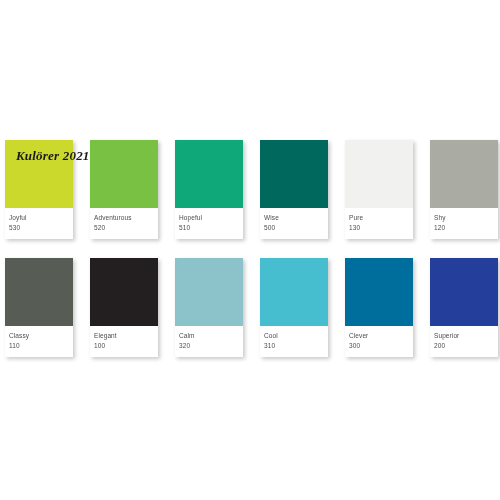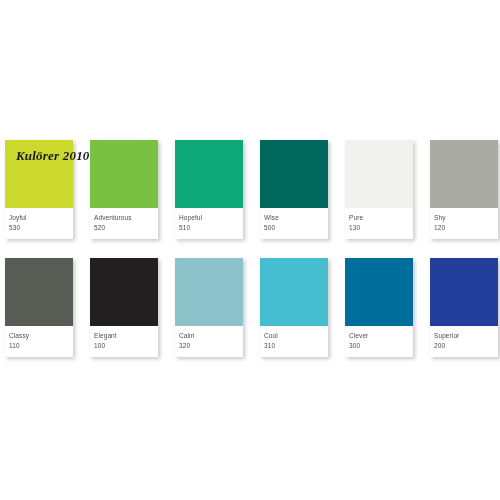--- a/index.html
+++ b/index.html
@@ -174,15 +174,15 @@
       </div>
       <div class="swatch-card">
         <div class="swatch-color" style="background: rgb(36, 62, 156);"></div>
         <div class="swatch-label">
           <span class="swatch-name">Superior</span>
           <span class="swatch-code">200</span>
         </div>
       </div>
     </div>
 
-  <div id="palette-title">Kulörer 2010</div>
+  <div id="palette-title">Kulörer 2021</div>
 
 </div>
 
 </body></html>

